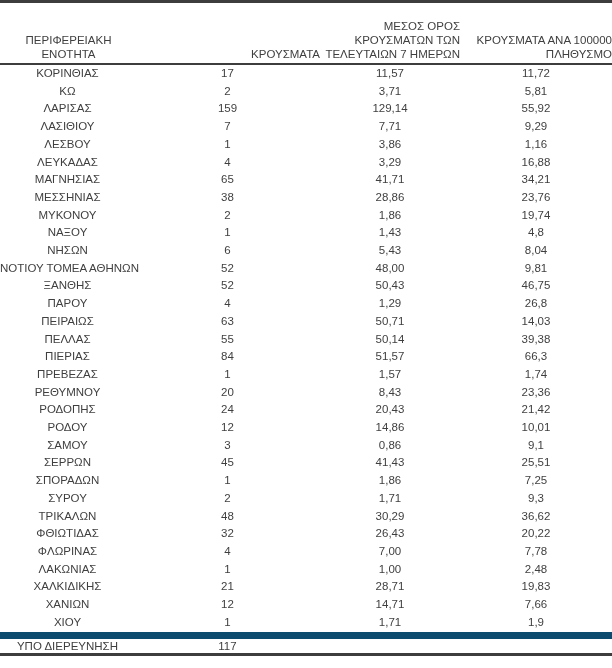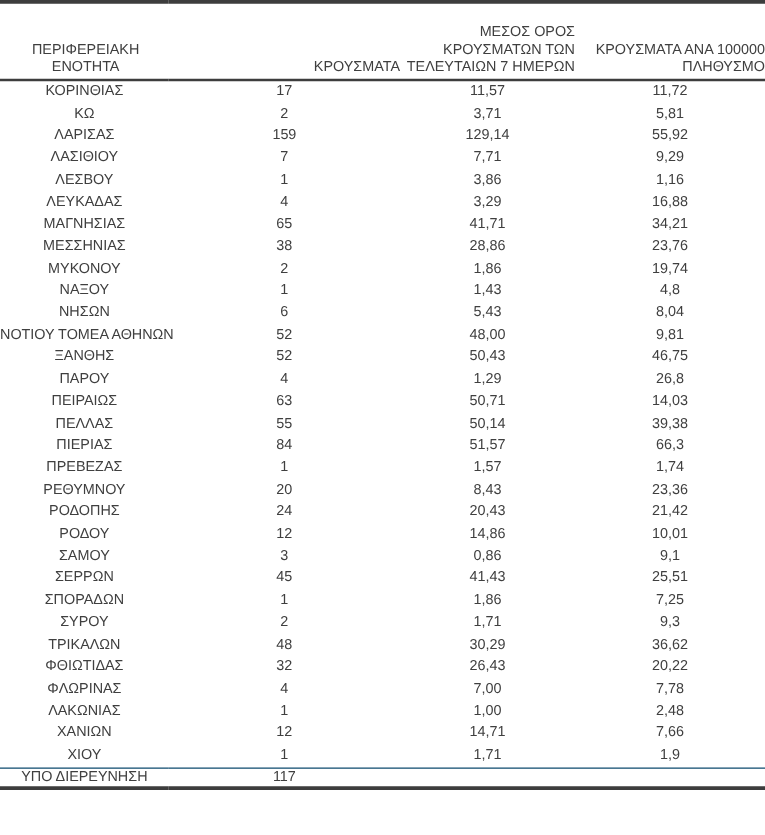--- a/index.html
+++ b/index.html
@@ -45,21 +45,21 @@
     font-size: 11.5px;
     line-height: 17.7px;
     height: 17.7px;
     text-align: center;
     vertical-align: middle;
     padding: 0;
     white-space: nowrap;
     overflow: visible;
   }
   tbody tr.last-row td {
-    border-top: 1px solid #0c4a6e;
+    border-top: 7px solid #0c4a6e;
     height: 14px;
     line-height: 14px;
   }
 </style>
 </head>
 <body>
 
 <table class="region-table">
   <colgroup>
     <col class="c1">
@@ -247,20 +247,26 @@
         <td>7,00</td>
         <td>7,78</td>
       </tr>
       <tr>
         <td>ΛΑΚΩΝΙΑΣ</td>
         <td>1</td>
         <td>1,00</td>
         <td>2,48</td>
       </tr>
       <tr>
+        <td>ΧΑΛΚΙΔΙΚΗΣ</td>
+        <td>21</td>
+        <td>28,71</td>
+        <td>19,83</td>
+      </tr>
+      <tr>
         <td>ΧΑΝΙΩΝ</td>
         <td>12</td>
         <td>14,71</td>
         <td>7,66</td>
       </tr>
       <tr>
         <td>ΧΙΟΥ</td>
         <td>1</td>
         <td>1,71</td>
         <td>1,9</td>

